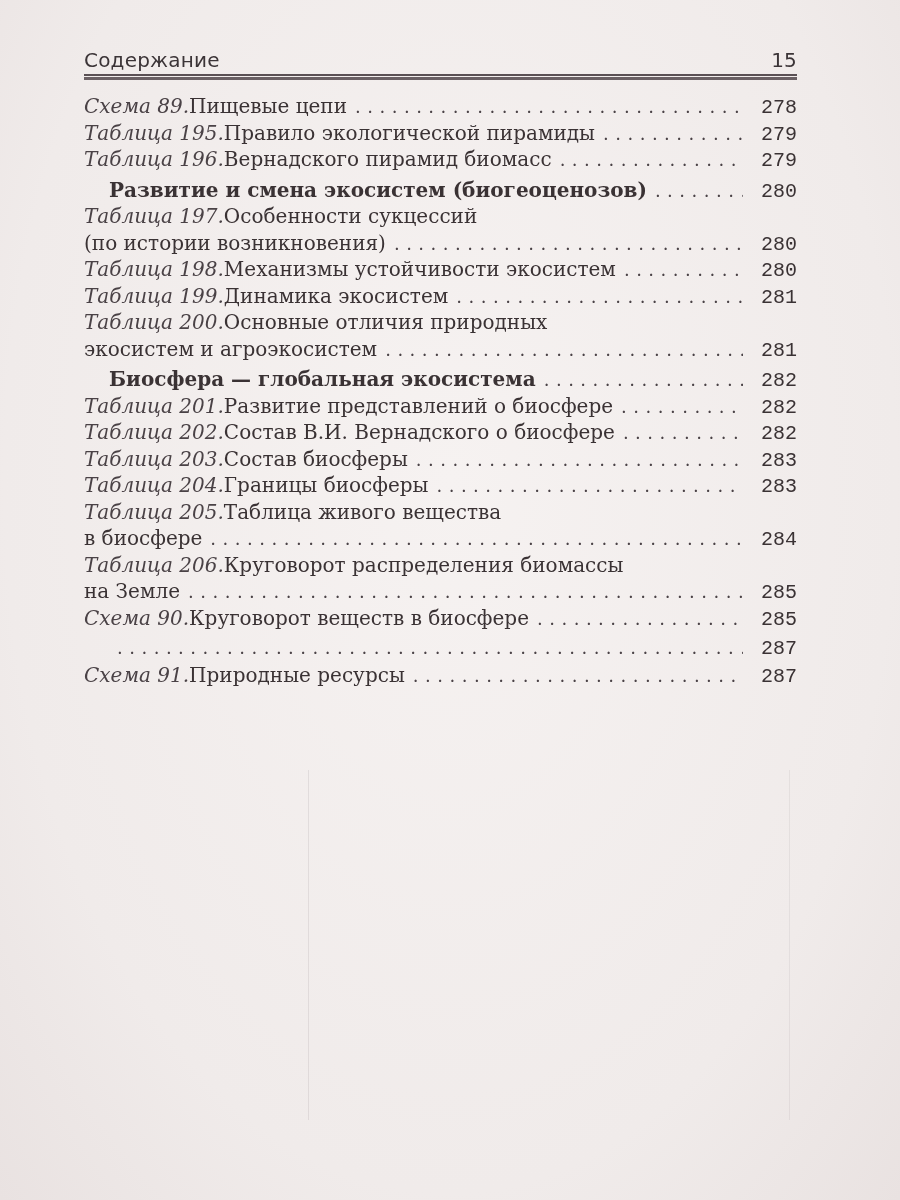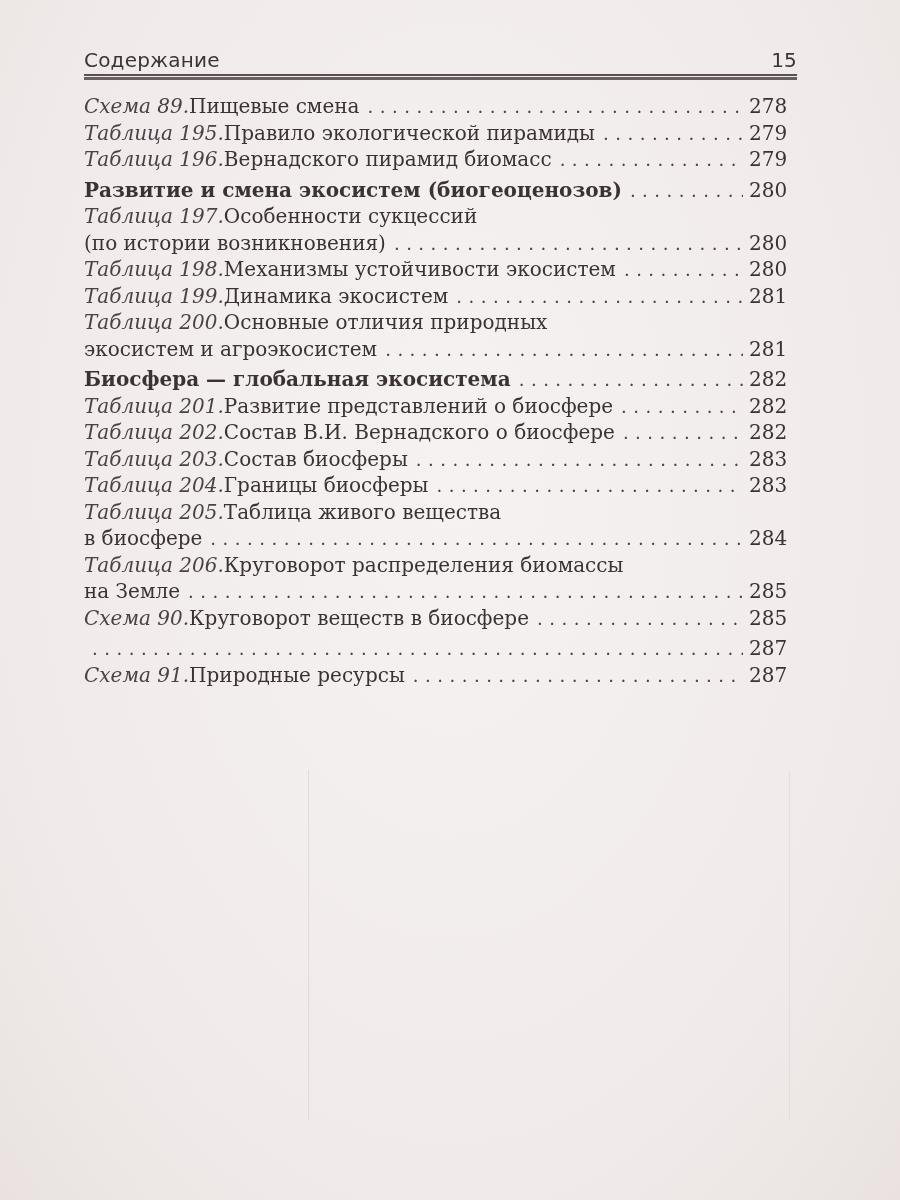--- a/index.html
+++ b/index.html
@@ -26,32 +26,32 @@
     box-sizing: border-box;
   }
   .toc {
     position: absolute; left: 84px; top: 93px; width: 713px;
   }
   .toc-line {
     display: flex; align-items: baseline; height: 26.5px;
     font-size: 20px; line-height: 26.5px; white-space: nowrap;
     color: #3a3234;
   }
-  .toc-line.gap-before { margin-top: 4px; }
+  .toc-line.gap-before { margin-top: 4px; margin-left: 25px; }
   .prefix { font-style: italic; color: #4a4246; }
   .title { }
   .toc-line.bold .title { font-weight: bold; }
   .dots {
     flex: 1; overflow: hidden; margin: 0 6px 0 8px;
     color: #4a4246; letter-spacing: 6.5px; font-size: 18px;
   }
   .dots::before {
     content: "..................................................................................................................";
   }
-  .page-num { width: 48px; flex: none; }
+  .page-num { width: 48px; text-align: right; flex: none; font-family: Liberation Mono, monospace; }
   .toc-line.cont .dots { visibility: hidden; }
   .bleed-box {
     position: absolute; left: 308px; top: 770px; width: 480px; height: 350px;
     border-left: 1px solid rgba(150,140,145,0.18);
     border-right: 1px solid rgba(150,140,145,0.14);
   }
 </style>
 </head>
 <body>
 
@@ -59,21 +59,21 @@
 
   <div class="running-head">
     <span>Содержание</span>
     <span>15</span>
   </div>
   <div class="head-rule"></div>
 
   <div class="toc">
     <div class="toc-line">
       <span class="prefix">Схема 89.</span>
-      <span class="title"> Пищевые смена</span>
+      <span class="title"> Пищевые цепи</span>
       <span class="dots"></span>
       <span class="page-num">278</span>
     </div>
     <div class="toc-line">
       <span class="prefix">Таблица 195.</span>
       <span class="title"> Правило экологической пирамиды</span>
       <span class="dots"></span>
       <span class="page-num">279</span>
     </div>
     <div class="toc-line">

